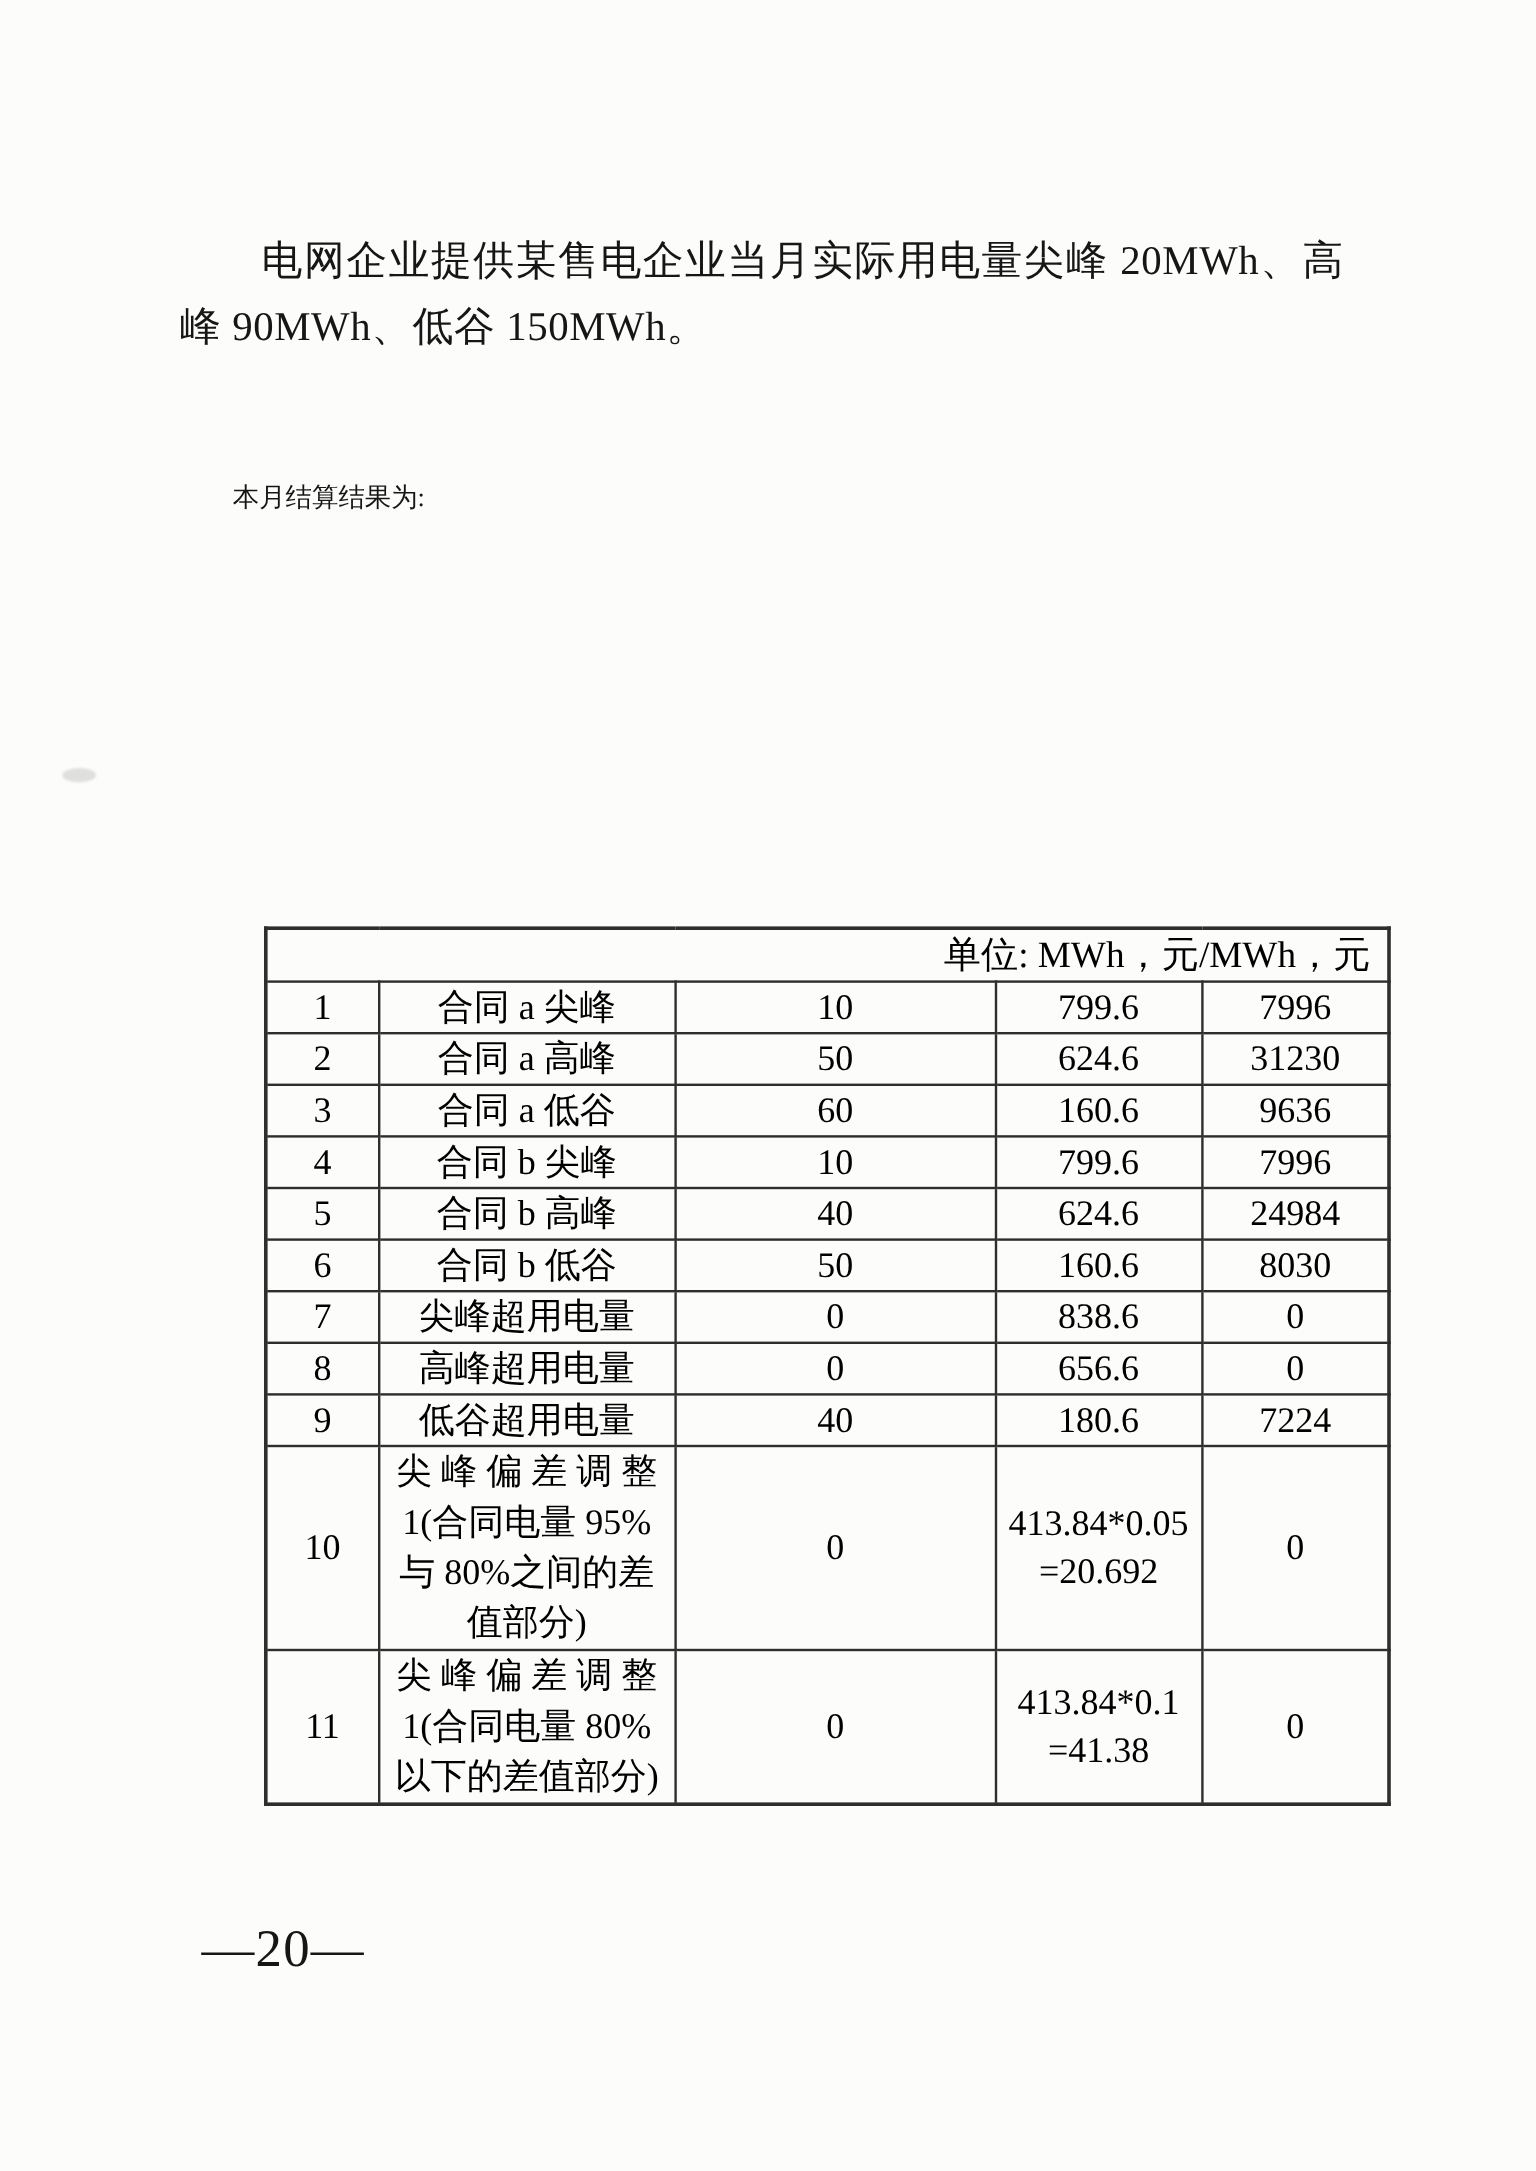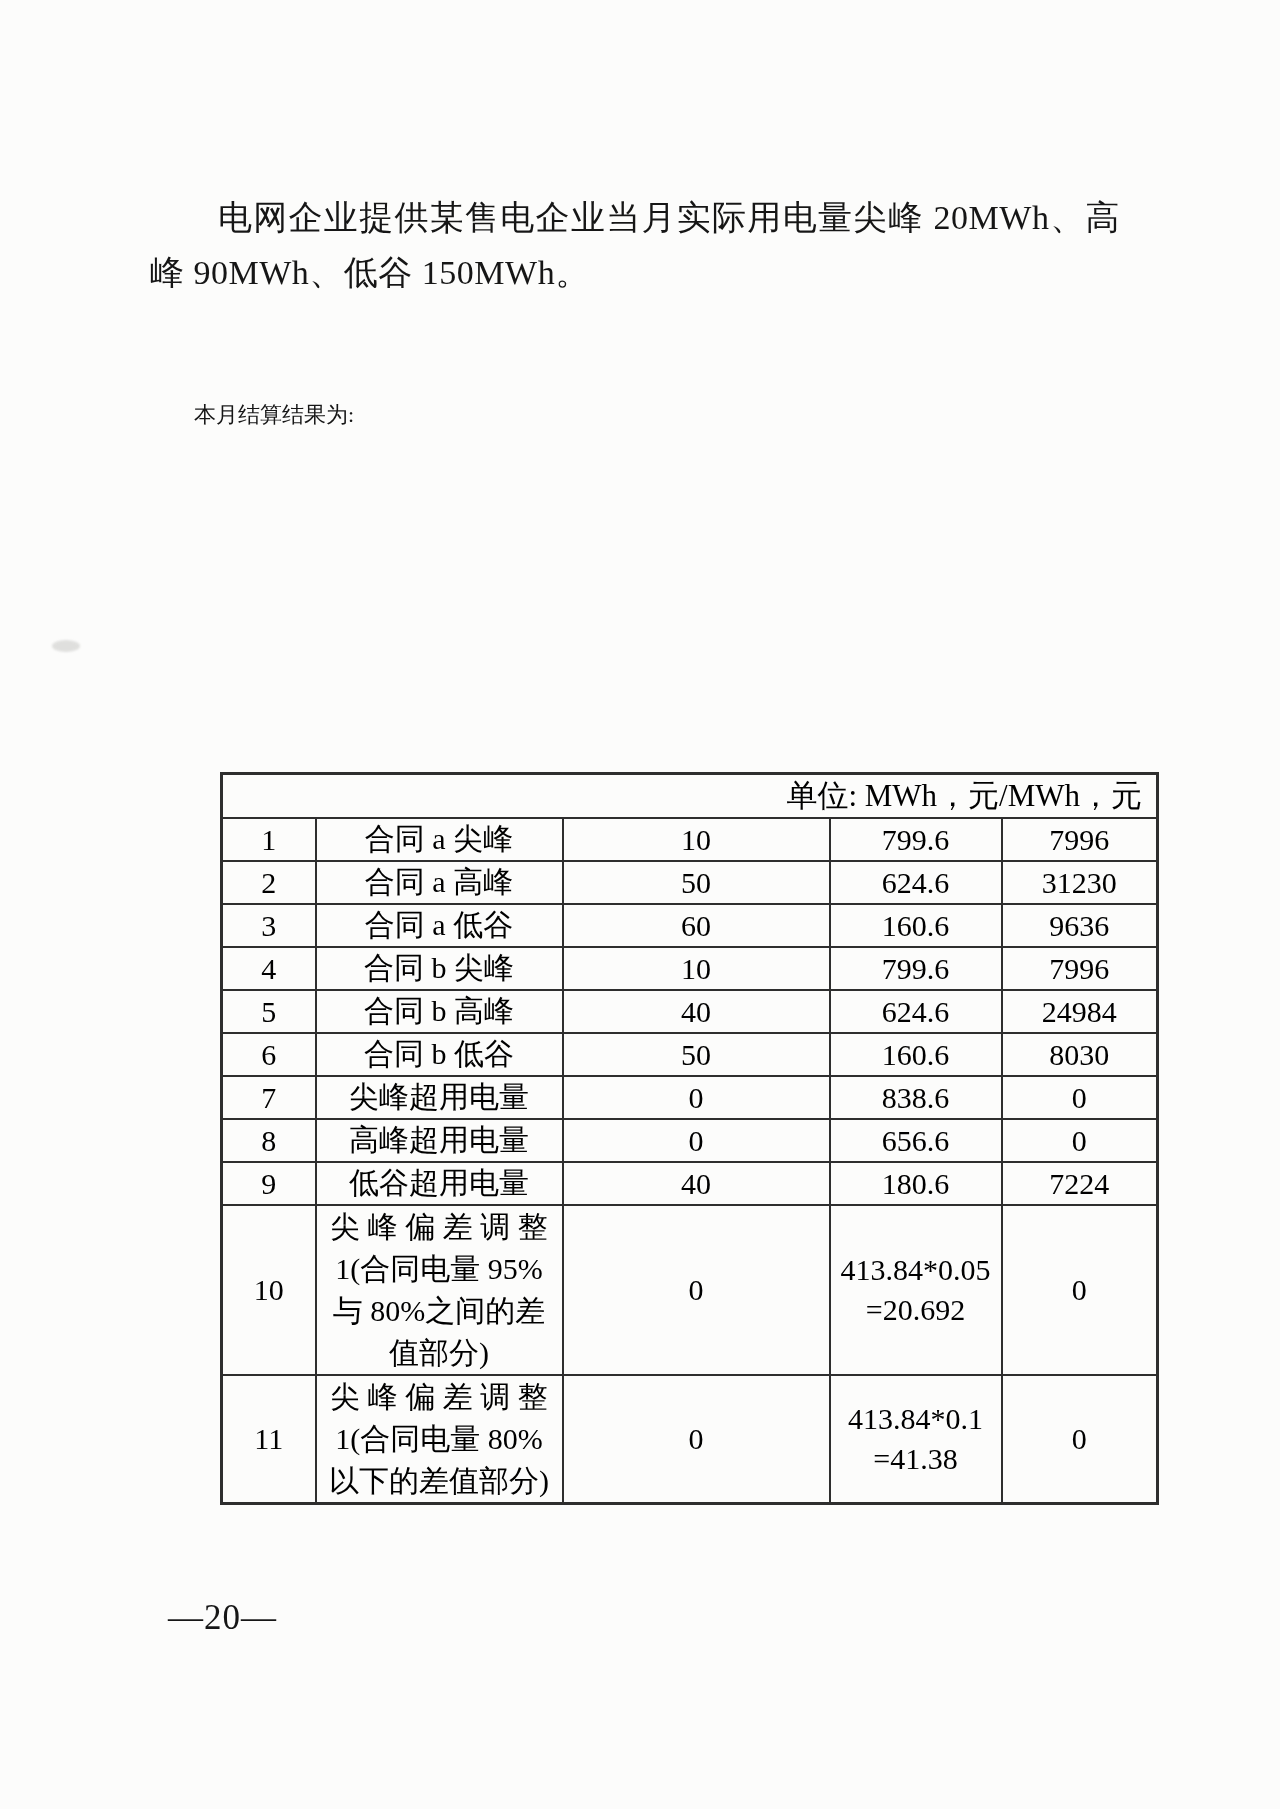--- a/index.html
+++ b/index.html
@@ -69,21 +69,21 @@
     text-align:justify;
     padding:0 10px;
   }
   td.price-multi{
     text-align:center;
     line-height:40px;
   }
   .page-number{
     position:absolute;
     left:168px;top:1598px;
-    font-size:35px;
+    font-size:44px;
     letter-spacing:1px;
   }
   .scan-artifact{
     position:absolute;
     left:52px;top:640px;
     width:28px;height:12px;
     background:#c9c9c6;
     border-radius:50%;
     opacity:.55;
     filter:blur(1px);

